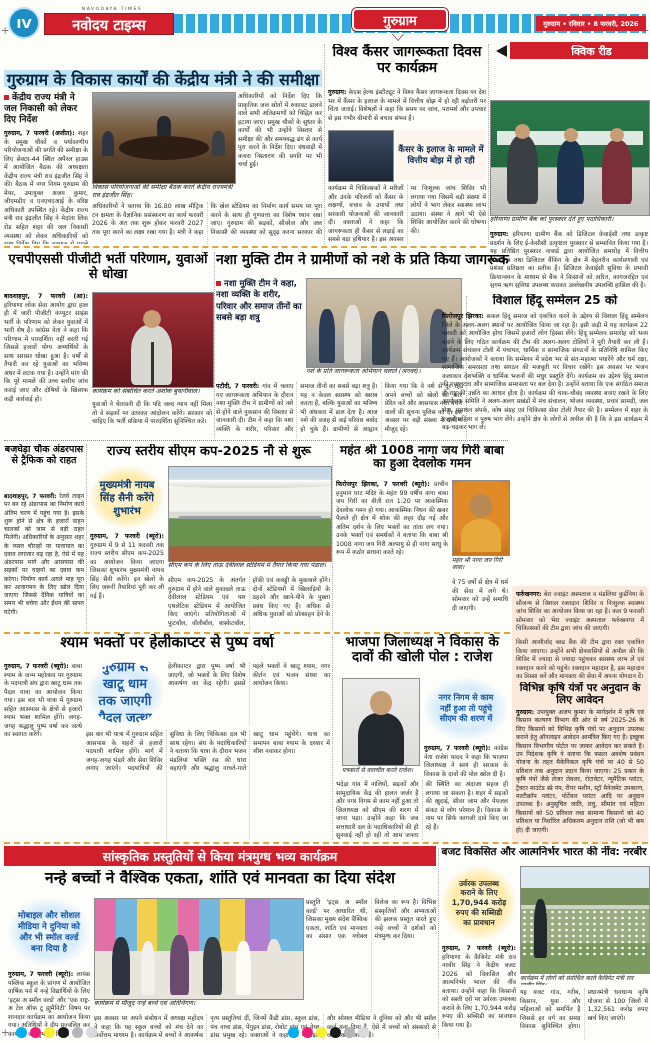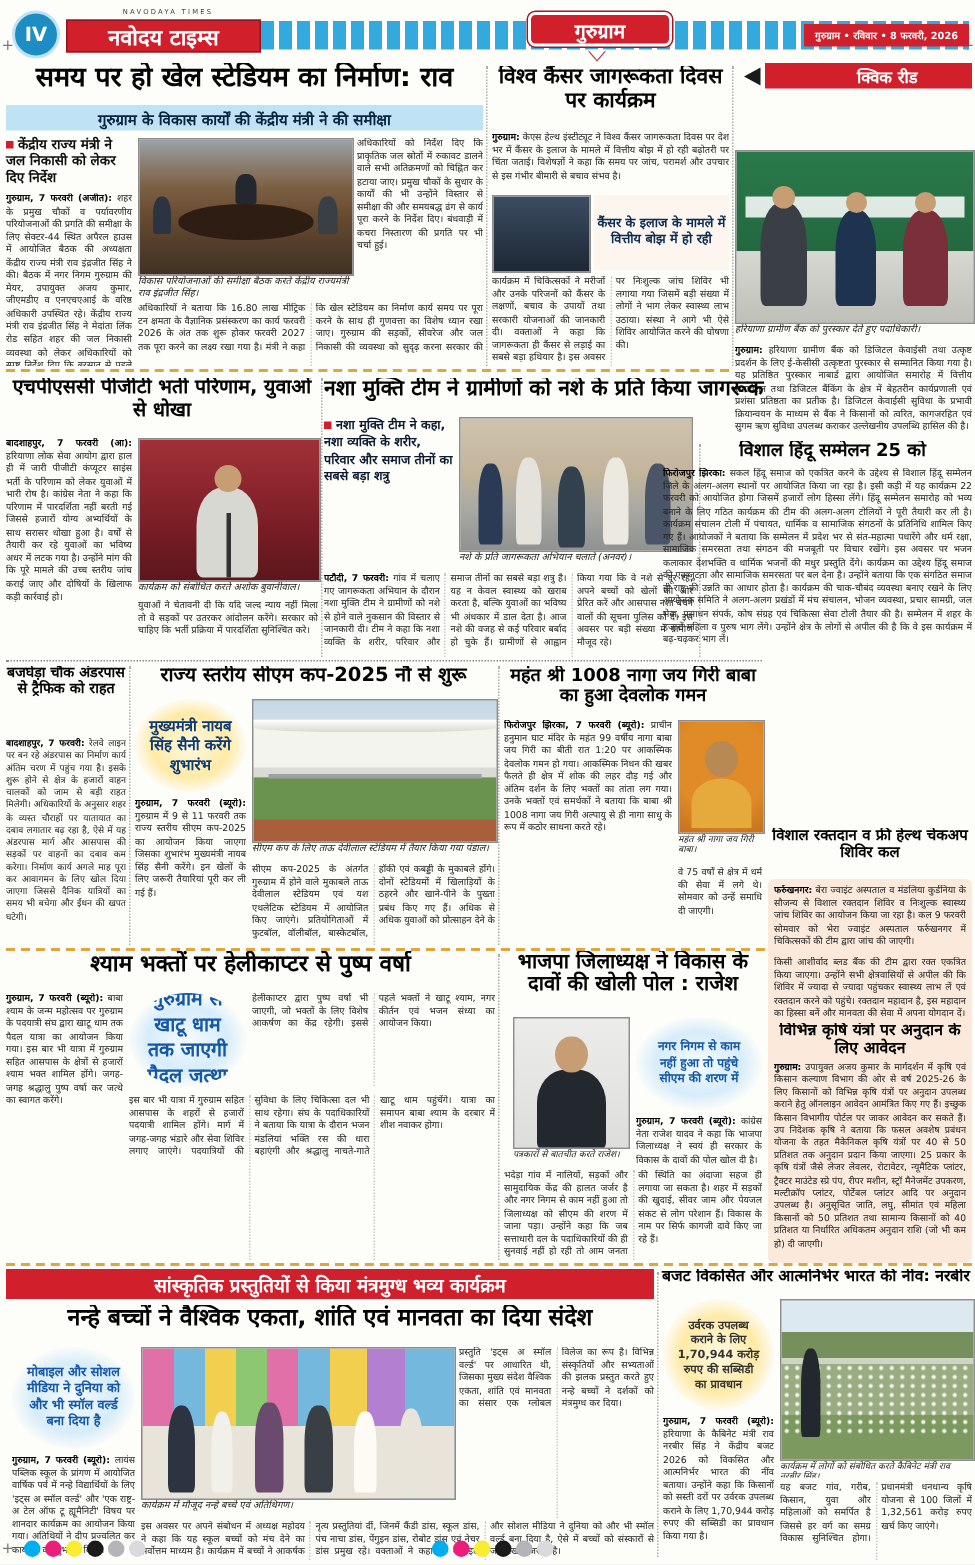--- a/index.html
+++ b/index.html
@@ -58,22 +58,21 @@
 
   <div class="a" style="left:48px;top:6px;width:128px;height:7px;font-size:4.5px;letter-spacing:1.5px;color:#444;text-align:center;">NAVODAYA TIMES</div>
 
   <div class="a redbox" style="left:44px;top:13px;width:130px;height:22px;font-size:14.5px;border:1px solid #8d1620;">नवोदय टाइम्स</div>
 
   <div class="a redbox" style="left:352px;top:8px;width:96px;height:23px;font-size:13px;border-radius:5px;border:2px solid #fff;box-shadow:0 0 0 1px #9e1722;">गुरुग्राम</div>
   <div class="a" style="left:392px;top:33px;width:0;height:0;border-left:6px solid transparent;border-right:6px solid transparent;border-top:7px solid #fff;filter:drop-shadow(0 1px 0 #9e1722);"></div>
 
   <div class="a redbox" style="left:536px;top:16px;width:110px;height:15px;font-size:6.5px;">गुरुग्राम • रविवार • 8 फरवरी, 2026</div>
 
-  <div class="a hl" style="left:4px;top:42px;width:318px;height:26px;font-size:18px;">समय पर हो खेल स्टेडियम का निर्माण: राव</div>
-  <div class="a bluestrip" style="left:4px;top:70px;width:318px;height:17px;font-size:10px;">गुरुग्राम के विकास कार्यों की केंद्रीय मंत्री ने की समीक्षा</div>
+  <div class="a bluestrip" style="left:4px;top:70px;width:318px;height:17px;font-size:16px;">गुरुग्राम के विकास कार्यों की केंद्रीय मंत्री ने की समीक्षा</div>
 
   <div class="a" style="left:4px;top:92px;width:84px;height:34px;font-size:9px;font-weight:bold;line-height:1.2;color:#101010;"><span class="bullet-sq"></span><span>केंद्रीय राज्य मंत्री ने जल निकासी को लेकर दिए निर्देश</span></div>
   <div class="a body" style="left:4px;top:129px;width:84px;height:115px;"><b class="dl">गुरुग्राम, 7 फरवरी (अजीत):</b> <span>शहर के प्रमुख चौकों व पर्यावरणीय परियोजनाओं की प्रगति की समीक्षा के लिए सेक्टर-44 स्थित अपैरल हाउस में आयोजित बैठक की अध्यक्षता केंद्रीय राज्य मंत्री राव इंद्रजीत सिंह ने की। बैठक में नगर निगम गुरुग्राम की मेयर, उपायुक्त अजय कुमार, जीएमडीए व एनएचएआई के वरिष्ठ अधिकारी उपस्थित रहे। केंद्रीय राज्य मंत्री राव इंद्रजीत सिंह ने मेदांता लिंक रोड सहित शहर की जल निकासी व्यवस्था को लेकर अधिकारियों को स्पष्ट निर्देश दिए कि बरसात से पहले सभी नालों की सफाई पूरी कर ली जाए।</span></div>
 
   <div class="photo ph-meeting" style="left:92px;top:92px;width:142px;height:90px;">
     <div class="a" style="left:18%;top:48%;width:64%;height:26%;background:#2e1d12;border-radius:50%;"></div>
     <div class="fig" style="left:6%;top:42%;width:9%;height:28%;background:#2c3442;"></div>
     <div class="fig" style="left:84%;top:42%;width:9%;height:28%;background:#3a3f46;"></div>
     <div class="fig" style="left:45%;top:26%;width:10%;height:22%;background:#23272e;"></div>
   </div>
@@ -159,21 +158,20 @@
   <div class="a hl" style="left:336px;top:444px;width:172px;height:32px;font-size:12px;">महंत श्री 1008 नागा जय गिरी बाबा का हुआ देवलोक गमन</div>
   <div class="a body" style="left:336px;top:480px;width:112px;height:150px;"><b>फिरोजपुर झिरका, 7 फरवरी (ब्यूरो):</b> <span>प्राचीन हनुमान घाट मंदिर के महंत 99 वर्षीय नागा बाबा जय गिरी का बीती रात 1:20 पर आकस्मिक देवलोक गमन हो गया। आकस्मिक निधन की खबर फैलते ही क्षेत्र में शोक की लहर दौड़ गई और अंतिम दर्शन के लिए भक्तों का तांता लग गया। उनके भक्तों एवं समर्थकों ने बताया कि बाबा श्री 1008 नागा जय गिरी अल्पायु से ही नागा साधु के रूप में कठोर साधना करते रहे।</span></div>
   <div class="photo ph-mahant" style="left:452px;top:480px;width:56px;height:74px;">
     <div class="head" style="left:30%;top:18%;width:40%;height:32%;background:#b98954;"></div>
     <div class="a" style="left:14%;top:52%;width:72%;height:44%;background:#e6a93c;border-radius:50% 50% 0 0;"></div>
   </div>
   <div class="a cap" style="left:452px;top:556px;width:56px;height:20px;font-size:6px;">महंत श्री नागा जय गिरी बाबा।</div>
   <div class="a body" style="left:452px;top:578px;width:56px;height:52px;">वे 75 वर्षों से क्षेत्र में धर्म की सेवा में लगे थे। सोमवार को उन्हें समाधि दी जाएगी।</div>
 
   <div class="a" style="left:512px;top:586px;width:136px;height:256px;background:#fbeadc;border-radius:4px;"></div>
-  <div class="a hl" style="left:512px;top:552px;width:136px;height:30px;font-size:10px;">विशाल रक्तदान व फ्री हेल्थ चेकअप शिविर कल</div>
   <div class="a body" style="left:516px;top:590px;width:128px;height:46px;"><b>फर्रुखनगर:</b> <span>बेरा ज्वाइंट अस्पताल व मंडलिया कुर्डनिया के सौजन्य से विशाल रक्तदान शिविर व निःशुल्क स्वास्थ्य जांच शिविर का आयोजन किया जा रहा है। कल 9 फरवरी सोमवार को भेरा ज्वाइंट अस्पताल फर्रुखनगर में चिकित्सकों की टीम द्वारा जांच की जाएगी।</span></div>
   <div class="a body" style="left:516px;top:638px;width:128px;height:40px;">किसी आशीर्वाद ब्लड बैंक की टीम द्वारा रक्त एकत्रित किया जाएगा। उन्होंने सभी क्षेत्रवासियों से अपील की कि शिविर में ज्यादा से ज्यादा पहुंचकर स्वास्थ्य लाभ लें एवं रक्तदान करने को पहुंचे। रक्तदान महादान है, इस महादान का हिस्सा बनें और मानवता की सेवा में अपना योगदान दें।</div>
   <div class="a hl" style="left:516px;top:682px;width:128px;height:24px;font-size:10.5px;">विभिन्न कृषि यंत्रों पर अनुदान के लिए आवेदन</div>
   <div class="a body" style="left:516px;top:708px;width:128px;height:130px;font-size:6.1px;"><b>गुरुग्राम:</b> <span>उपायुक्त अजय कुमार के मार्गदर्शन में कृषि एवं किसान कल्याण विभाग की ओर से वर्ष 2025-26 के लिए किसानों को विभिन्न कृषि यंत्रों पर अनुदान उपलब्ध कराने हेतु ऑनलाइन आवेदन आमंत्रित किए गए हैं। इच्छुक किसान विभागीय पोर्टल पर जाकर आवेदन कर सकते हैं। उप निदेशक कृषि ने बताया कि फसल अवशेष प्रबंधन योजना के तहत मैकेनिकल कृषि यंत्रों पर 40 से 50 प्रतिशत तक अनुदान प्रदान किया जाएगा। 25 प्रकार के कृषि यंत्रों जैसे लेजर लेवलर, रोटावेटर, न्यूमैटिक प्लांटर, ट्रैक्टर माउंटेड स्प्रे पंप, रीपर मशीन, स्ट्रॉ मैनेजमेंट उपकरण, मल्टीक्रॉप प्लांटर, पोर्टेबल प्लांटर आदि पर अनुदान उपलब्ध है। अनुसूचित जाति, लघु, सीमांत एवं महिला किसानों को 50 प्रतिशत तथा सामान्य किसानों को 40 प्रतिशत या निर्धारित अधिकतम अनुदान राशि (जो भी कम हो) दी जाएगी।</span></div>
 
   <div class="a hr-gold" style="left:4px;top:632px;width:506px;"></div>
 
   <div class="a hl" style="left:4px;top:634px;width:326px;height:22px;font-size:15px;">श्याम भक्तों पर हेलीकाप्टर से पुष्प वर्षा</div>
   <div class="a body" style="left:4px;top:662px;width:78px;height:178px;"><b>गुरुग्राम, 7 फरवरी (ब्यूरो):</b> <span>बाबा श्याम के जन्म महोत्सव पर गुरुग्राम के पदयात्री संघ द्वारा खाटू धाम तक पैदल यात्रा का आयोजन किया गया। इस बार भी यात्रा में गुरुग्राम सहित आसपास के क्षेत्रों से हजारों श्याम भक्त शामिल होंगे। जगह-जगह श्रद्धालु पुष्प वर्षा कर जत्थे का स्वागत करेंगे।</span></div>
   <div class="bubble glow-blue a" style="left:86px;top:662px;width:78px;height:62px;font-size:13px;">आज गुरुग्राम से खाटू धाम तक जाएगी पैदल जत्था यात्रा</div>

